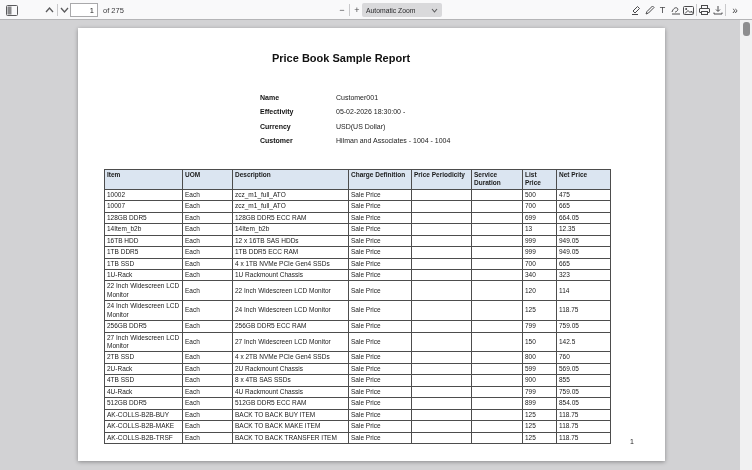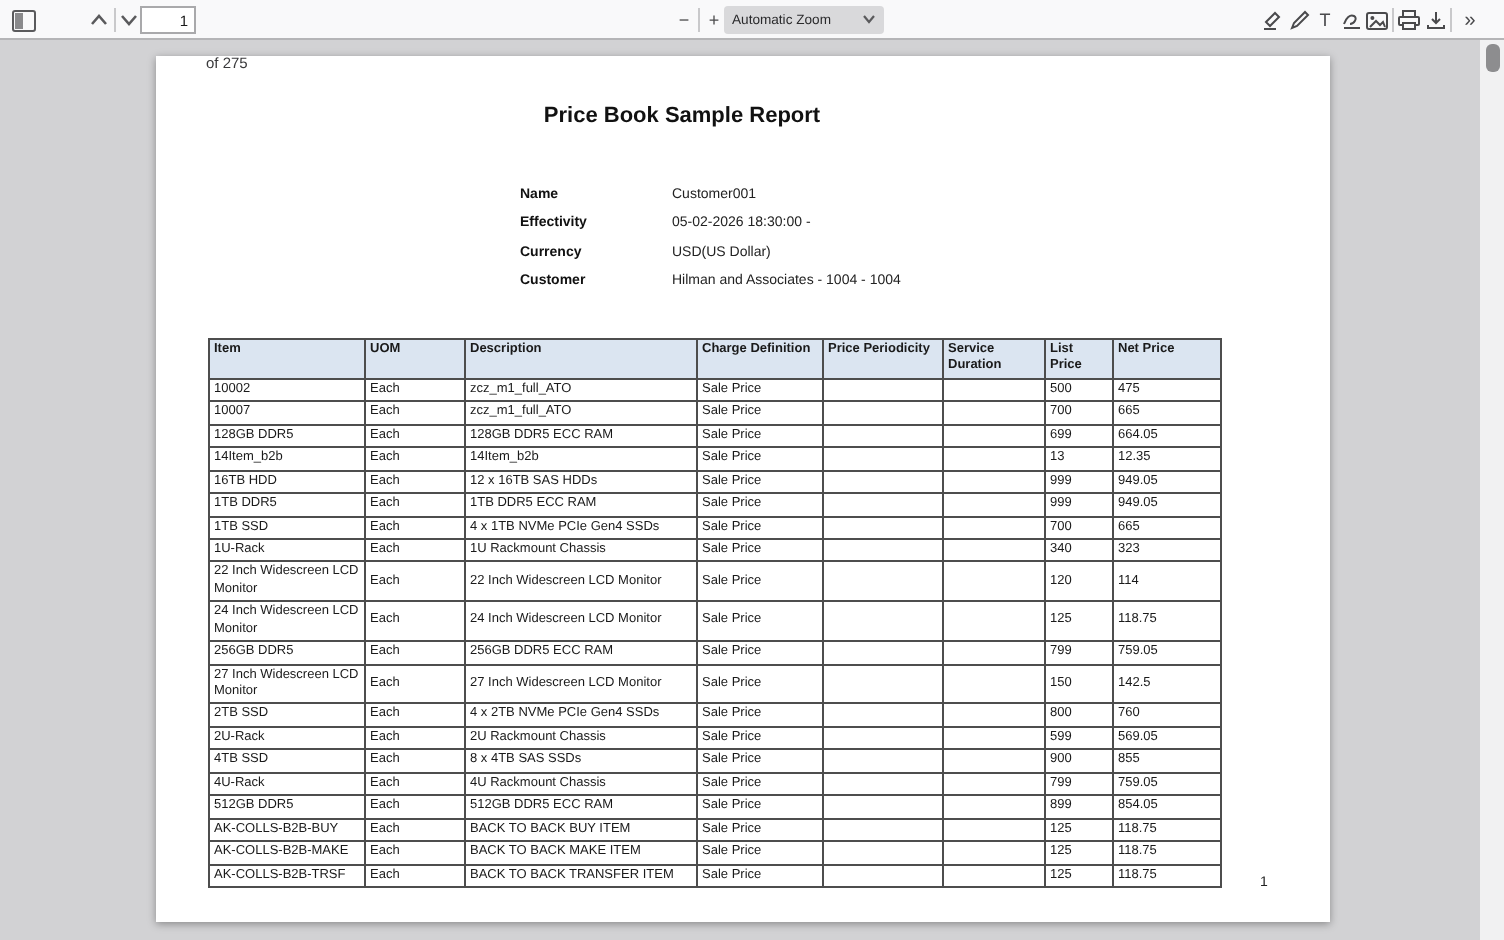--- a/index.html
+++ b/index.html
@@ -16,21 +16,21 @@
     color:#4a4a4c; display:flex; align-items:center; justify-content:center;
     padding:0; cursor:default; border-radius:2px;
   }
   .tb-btn svg { display:block; }
   .tb-divider { position:absolute; top:4px; width:1px; height:12px; background:#c9c9cb; }
   .page-input {
     position:absolute; top:3px; left:70px; width:28px; height:14px;
     border:1px solid #a9a9ab; background:#ffffff; font-size:7.5px; text-align:right;
     padding-right:3px; font-family:"Liberation Sans", sans-serif; color:#1a1a1a;
   }
-  .page-count { position:absolute; top:6px; left:103px; font-size:7.5px; color:#39393b;margin-top:21px; }
+  .page-count { position:absolute; top:6px; left:103px; font-size:7.5px; color:#39393b; }
   .zoom-select {
     position:absolute; top:3px; left:362px; width:80px; height:14px;
     background:#d9d9db; border-radius:2px; display:flex; align-items:center;
     font-size:6.8px; color:#2a2a2c; padding:0 4px; justify-content:space-between;
   }
   .glyph { font-size:9px; line-height:1; }
   .more-glyph { font-size:10px; color:#4a4a4c; }
 
   
   .canvas-area { position:absolute; top:20px; left:0; width:740px; height:450px; background:#d2d2d4; }

